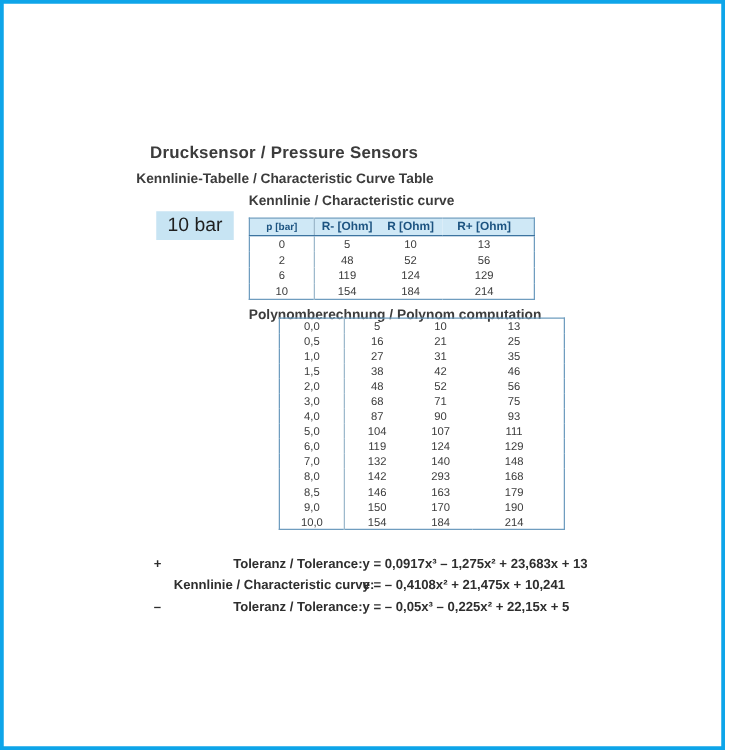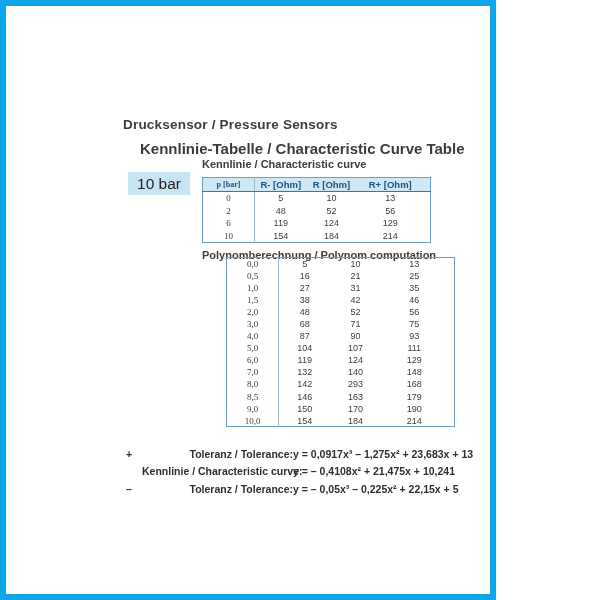--- a/index.html
+++ b/index.html
@@ -1,42 +1,42 @@
 <!DOCTYPE html>
 <html style="--text: #3c3c3c; --accent_border: #6f9dbf; --header_border: #3d74a0; --header_bg: #cfe8f6; --header_text: #1c5380; --badge_bg: #c7e4f3;"><head>
 <meta charset="utf-8">
 <style>
   * { margin:0; padding:0; box-sizing:border-box; }
   html, body { background:#fff; }
   body { width:600px; height:600px; font-family:"Liberation Sans", sans-serif; }
   .page {
-    position:relative; width:496px; height:600px; background:#fff;
-    border:6px solid #0ea5e9; color:var(--text, #3c3c3c);
+    position:relative; width:580px; height:600px; background:#fff;
+    border:3px solid #0ea5e9; color:var(--text, #3c3c3c);
   }
   .title    { position:absolute; left:117px; top:111px; font-size:13.5px; font-weight:bold; letter-spacing:.2px; }
-  .subtitle { position:absolute; left:134px; top:134px; font-size:15px;  font-weight:bold; }
+  .subtitle { position:absolute; left:106px; top:134px; font-size:11px;  font-weight:bold; }
   .badge {
     position:absolute; left:122px; top:166px; width:62px; height:23px;
     background:var(--badge_bg, #c7e4f3); color:#1f1f1f;
     font-size:15.5px; font-weight:normal; text-align:center; line-height:23px;
   }
   .sec-heading { position:absolute; left:196px; font-size:11px; font-weight:bold; }
   .curve-heading { top:152px; }
   .poly-heading  { top:243px; }
 
   .tbl {
     position:absolute; left:196px; width:228px;
     border-collapse:collapse; table-layout:fixed;
     border:1px solid var(--accent_border, #6f9dbf);
   }
   .curve-tbl { top:171px; }
   .poly-tbl  { top:251px;margin-left:24px; }
   .tbl th, .tbl td { text-align:center; vertical-align:middle; padding:0; }
   .tbl th:last-child, .tbl td:last-child { padding-right:6px; }
-  .col-p { border-right:1px solid #9db9cc;font-family:Liberation Serif, serif; }
+  .col-p { border-right:1px solid #9db9cc; }
   .curve-tbl th {
     height:14px; background:var(--header_bg, #cfe8f6); color:var(--header_text, #1c5380);
     font-weight:bold; font-size:9.5px;
     border-bottom:1px solid var(--header_border, #3d74a0);
   }
   .curve-tbl th.col-p { font-size:8px; }
   .curve-tbl td { height:12.8px; font-size:9px; }
   .poly-tbl  td { height:12.1px; font-size:9px; }
 
   .formulas { position:absolute; left:120px; top:439px; }

